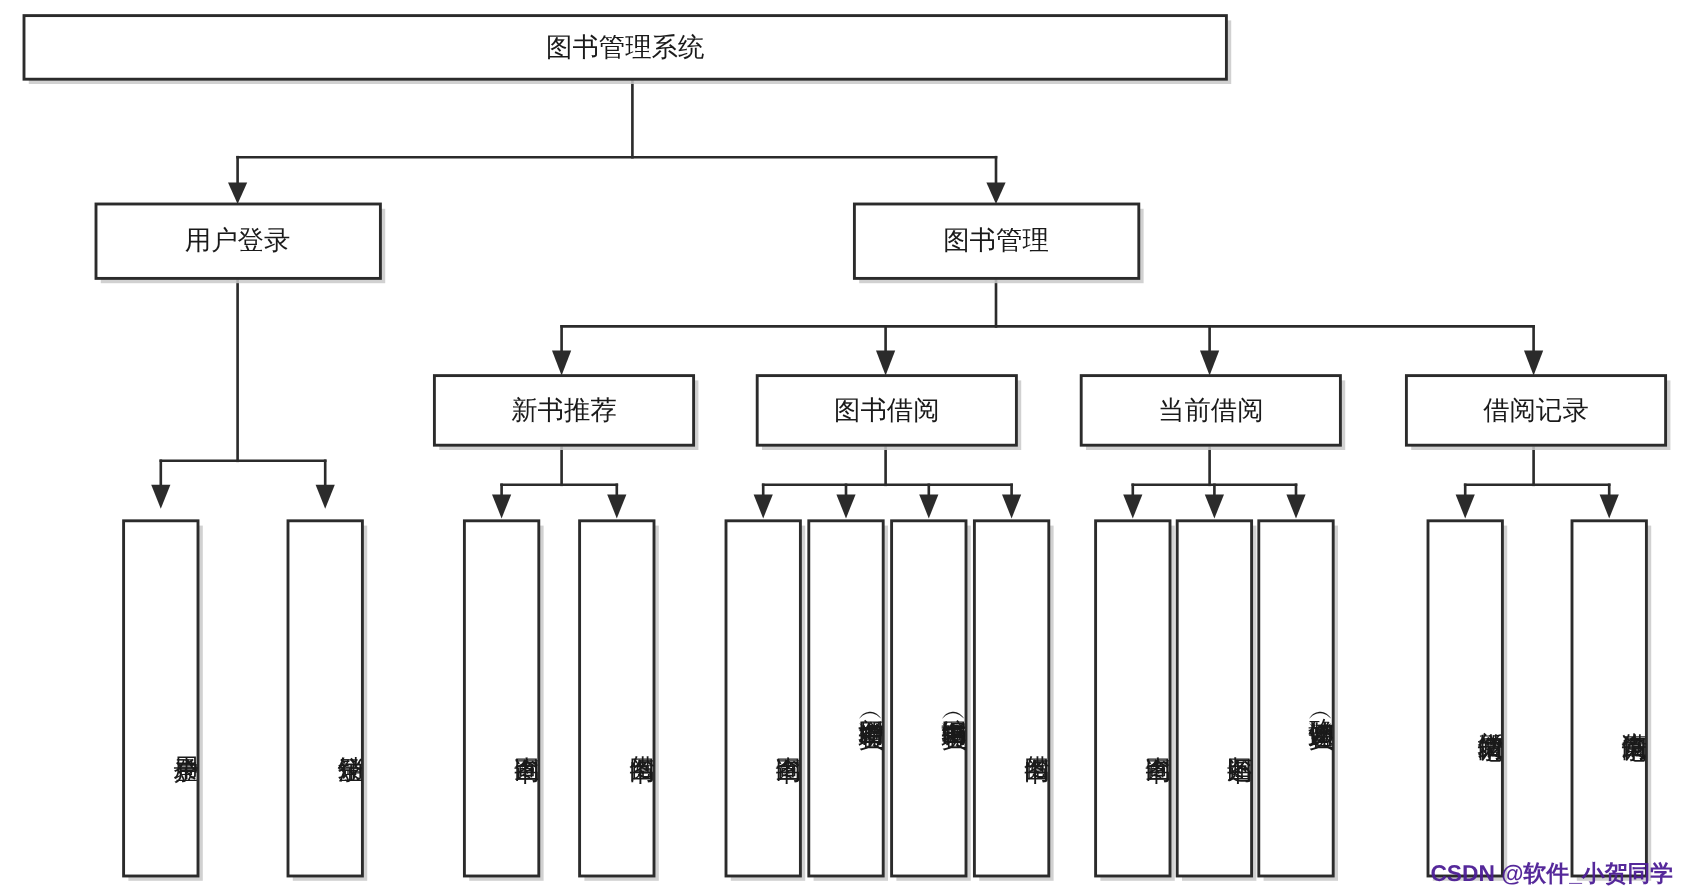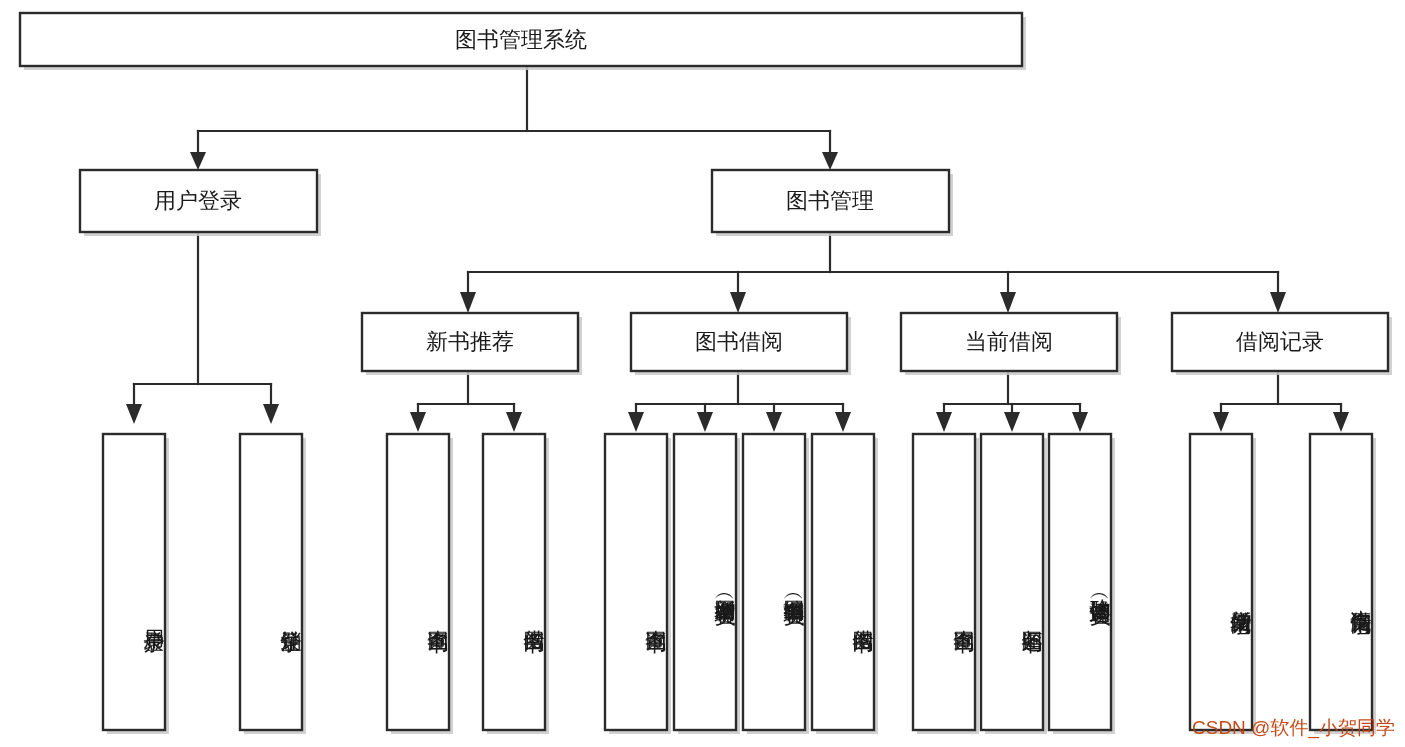--- a/index.html
+++ b/index.html
@@ -61,23 +61,24 @@
     color: #1a1a1a;
     letter-spacing: 1px;
     text-align: center;
     white-space: nowrap;
     pointer-events: none;
   }
   .watermark {
     position: absolute;
     font-family: "Liberation Sans", "DejaVu Sans", sans-serif;
     font-size: 19px;
-    color: #c2410c;
+    color: #4c1d95;
     opacity: 0.95;
     white-space: nowrap;
+    font-weight: bold;
   }
 </style>
 </head>
 <body>
 
 <div id="diagram-root">
 
   <svg id="flow-svg" viewBox="0 0 1405 747">
 
     <g>

